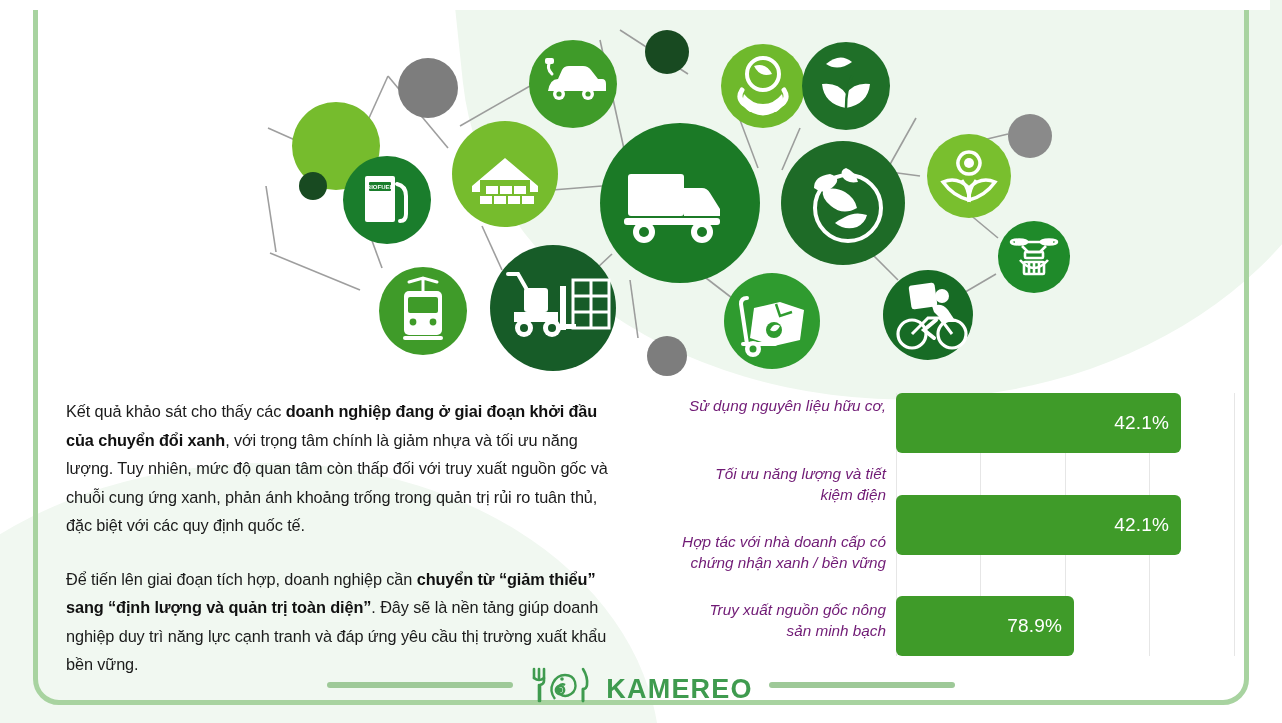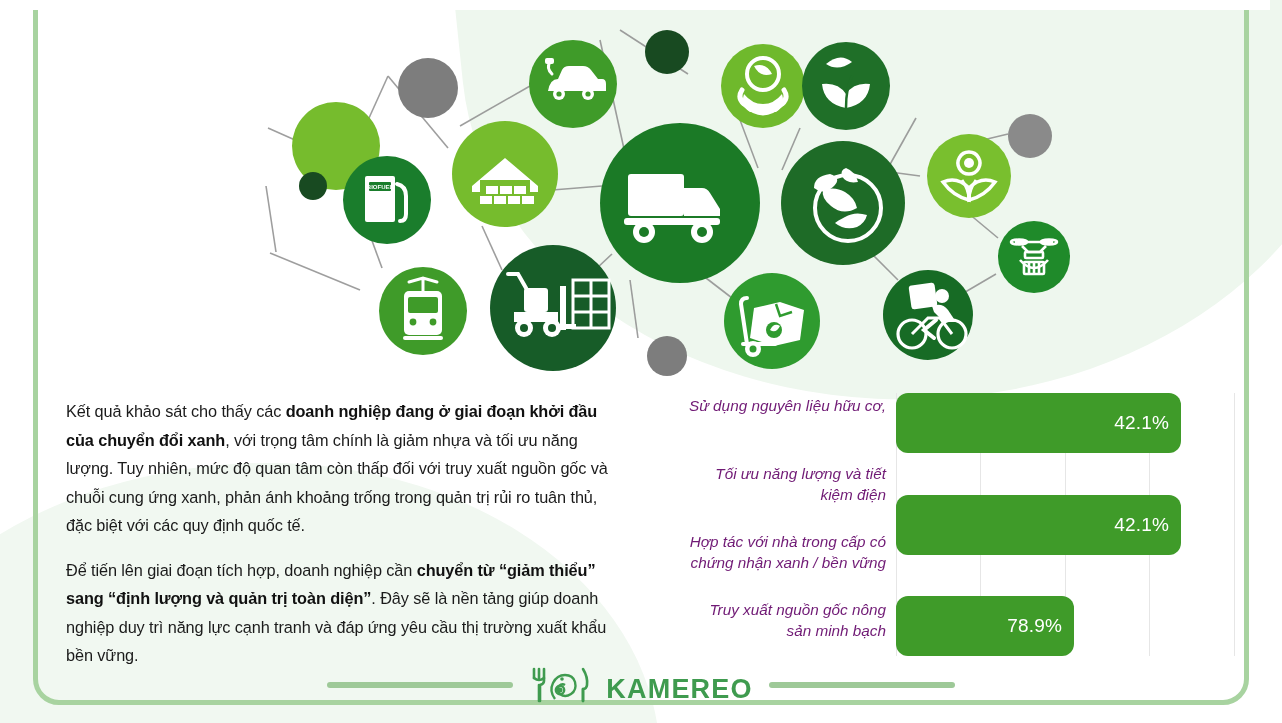--- a/index.html
+++ b/index.html
@@ -101,21 +101,21 @@
     padding-left: 26px;
     padding-right: 18px;
     padding-top: 12px;
   }
   .para {
     font-size: 16.3px;
     line-height: 28.5px;
     color: #1b1b1b;
     letter-spacing: -0.1px;
   }
-  .para + .para { margin-top: 16px; }
+  .para + .para { margin-top: 25px; }
   .para b { font-weight: 700; color: #111; }
 
   
   .chart-col {
     position: relative;
     width: 602px;
     padding-top: 8px;
   }
   .chart {
     position: relative;
@@ -160,21 +160,21 @@
   }
   .bar-row {
     position: relative;
     height: 60px;
     display: flex;
     align-items: center;
   }
   .bar {
     height: 60px;
     background: #3f9b29;
-    border-radius: 12px;
+    border-radius: 6px;
     display: flex;
     align-items: center;
     justify-content: flex-end;
     padding-right: 12px;
     text-align: center;
   }
   .bar-value {
     color: #ffffff;
     font-size: 19px;
     font-weight: 400;
@@ -445,21 +445,21 @@
 
           <div class="chart-labels">
             <div class="cat-label" style="top:2px">
               <div>Sử dụng nguyên liệu hữu cơ,</div>
             </div>
             <div class="cat-label" style="top:70px">
               <div>Tối ưu năng lượng và tiết</div>
               <div>kiệm điện</div>
             </div>
             <div class="cat-label" style="top:138px">
-              <div>Hợp tác với nhà trong cấp có</div>
+              <div>Hợp tác với nhà doanh cấp có</div>
               <div>chứng nhận xanh / bền vững</div>
             </div>
             <div class="cat-label" style="top:206px">
               <div>Truy xuất nguồn gốc nông</div>
               <div>sản minh bạch</div>
             </div>
           </div>
 
           <div class="chart-plot">
             <div class="gridlines">

